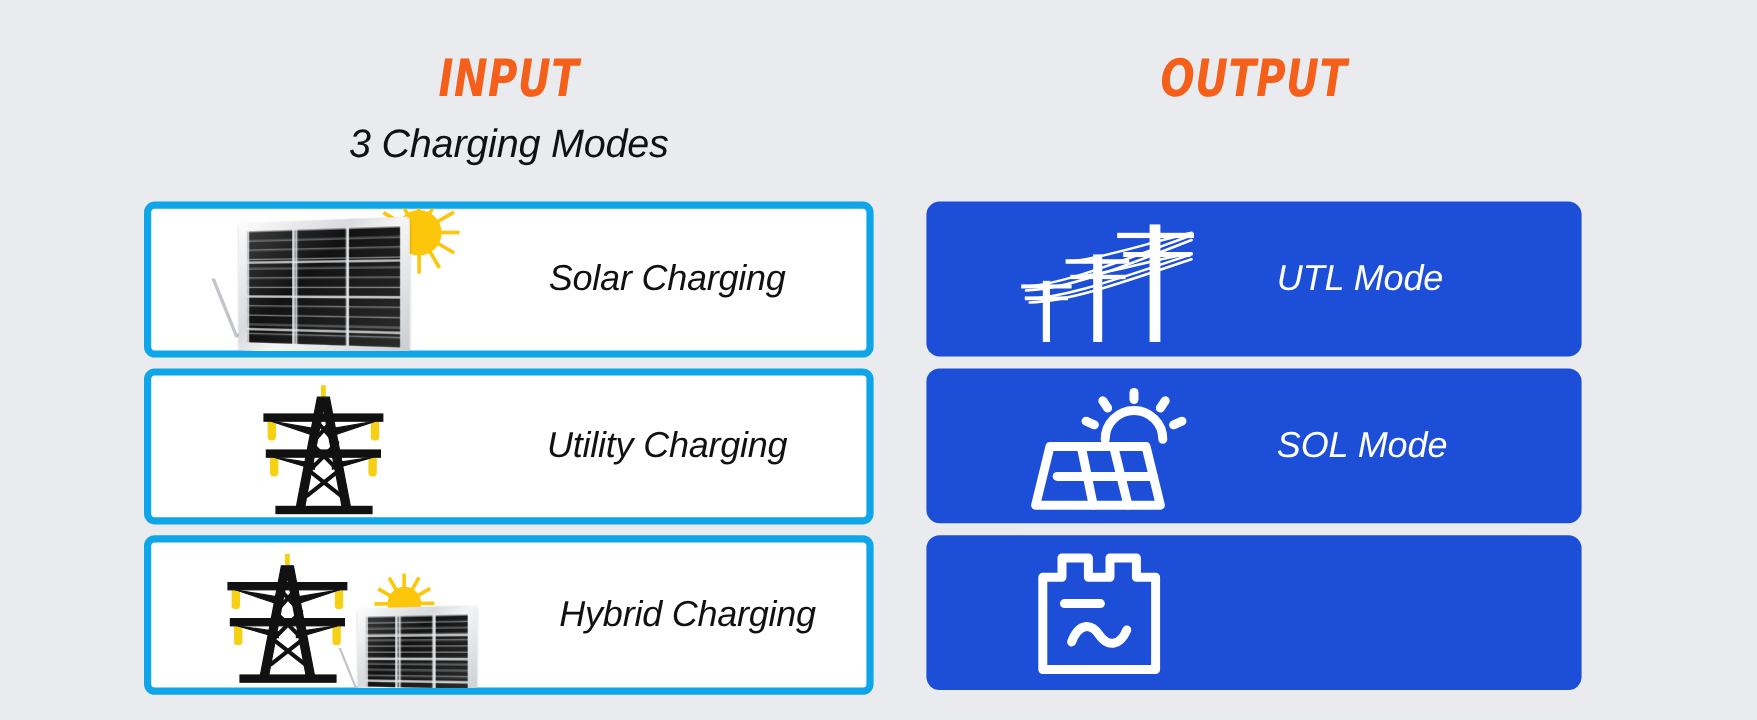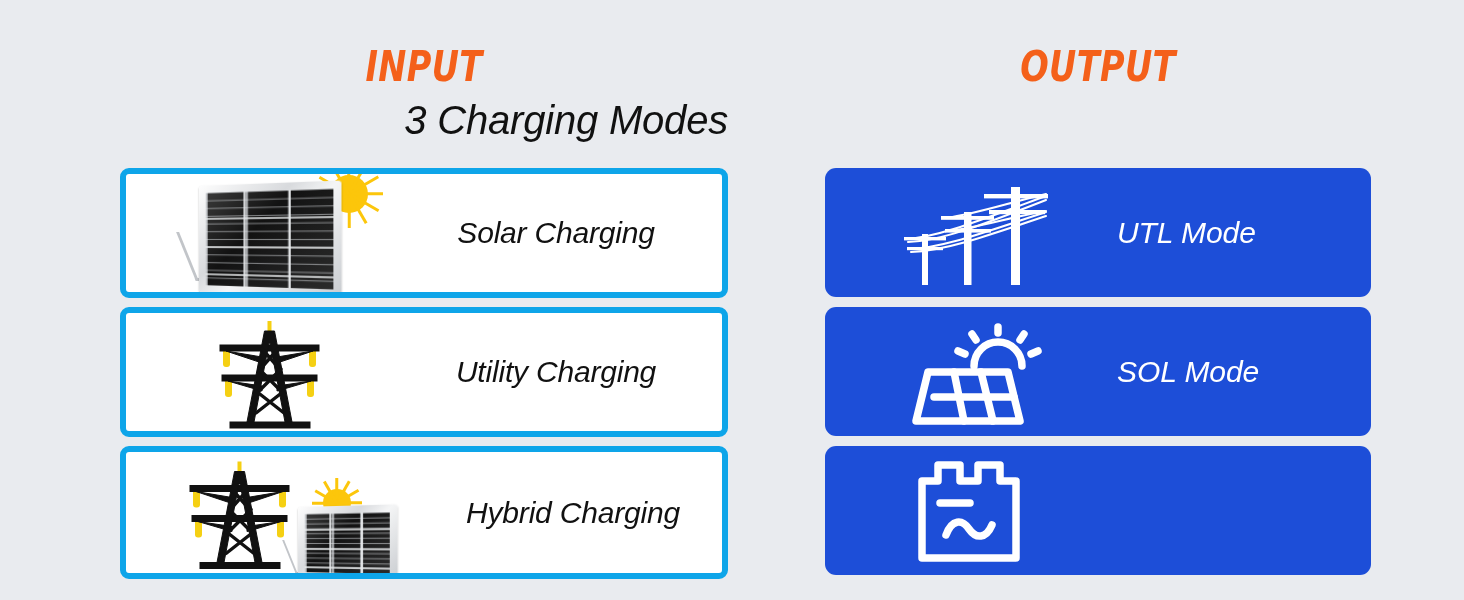--- a/index.html
+++ b/index.html
@@ -7,39 +7,39 @@
     width:1464px;height:600px;
     background:#e9ebef;
     font-family:"Liberation Sans",sans-serif;
     overflow:hidden;
   }
   .stage{position:relative;width:1464px;height:600px;}
 
   
   .col{position:absolute;top:0;height:600px;font-style:italic;}
   .col-input{left:120px;width:608px;}
-  .col-output{left:825px;width:546px;}
+  .col-output{left:772px;width:546px;}
 
   
   .kicker{
     text-align:center;
     color:#f4601a;
     font-weight:bold;
     font-size:43px;
     line-height:43px;
     letter-spacing:0.5px;
     transform:scaleX(0.78);
     transform-origin:center top;
     margin-top:45px;
     font-family:"DejaVu Sans","Liberation Sans",sans-serif;
   }
   .subhead{
-    text-align:right;
+    text-align:center;
     color:#111;
-    font-size:40px;
+    font-size:33px;
     line-height:36px;
     margin-top:14px;
     letter-spacing:-0.2px;
   }
 
   
   .stack{position:absolute;left:0;right:0;top:168px;}
 
   
   .in-card{

